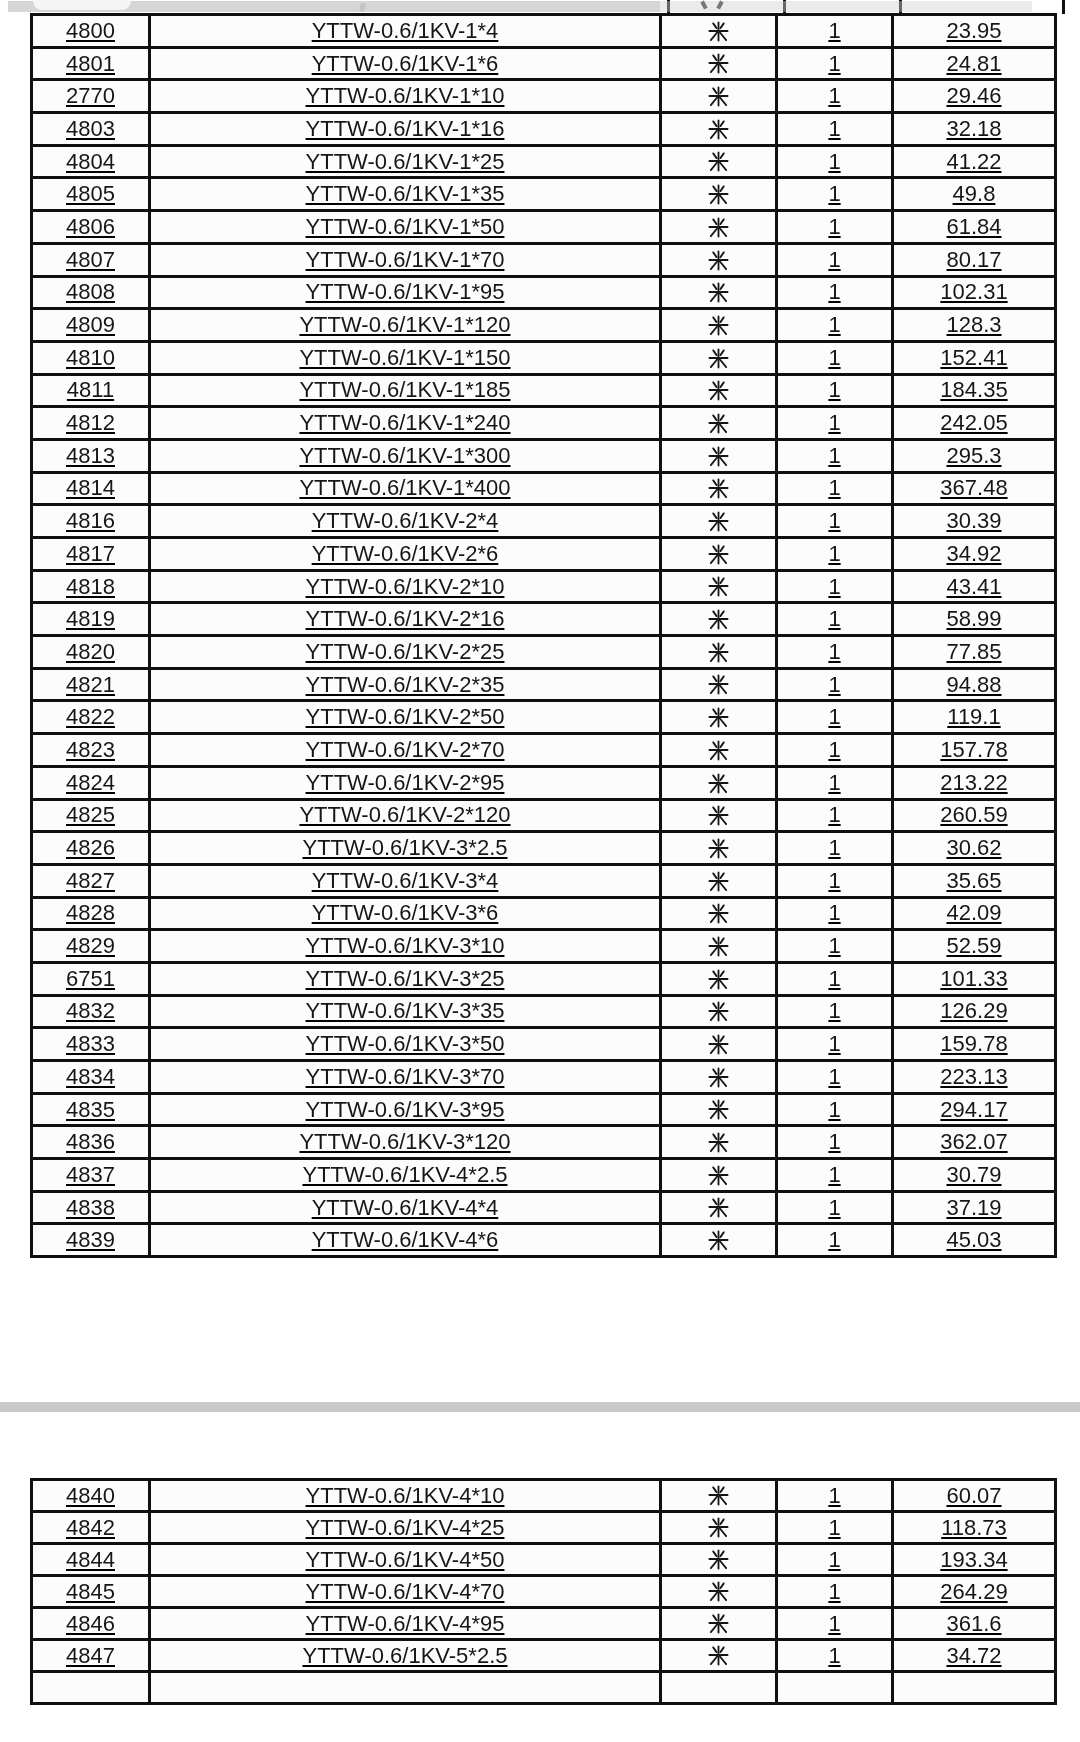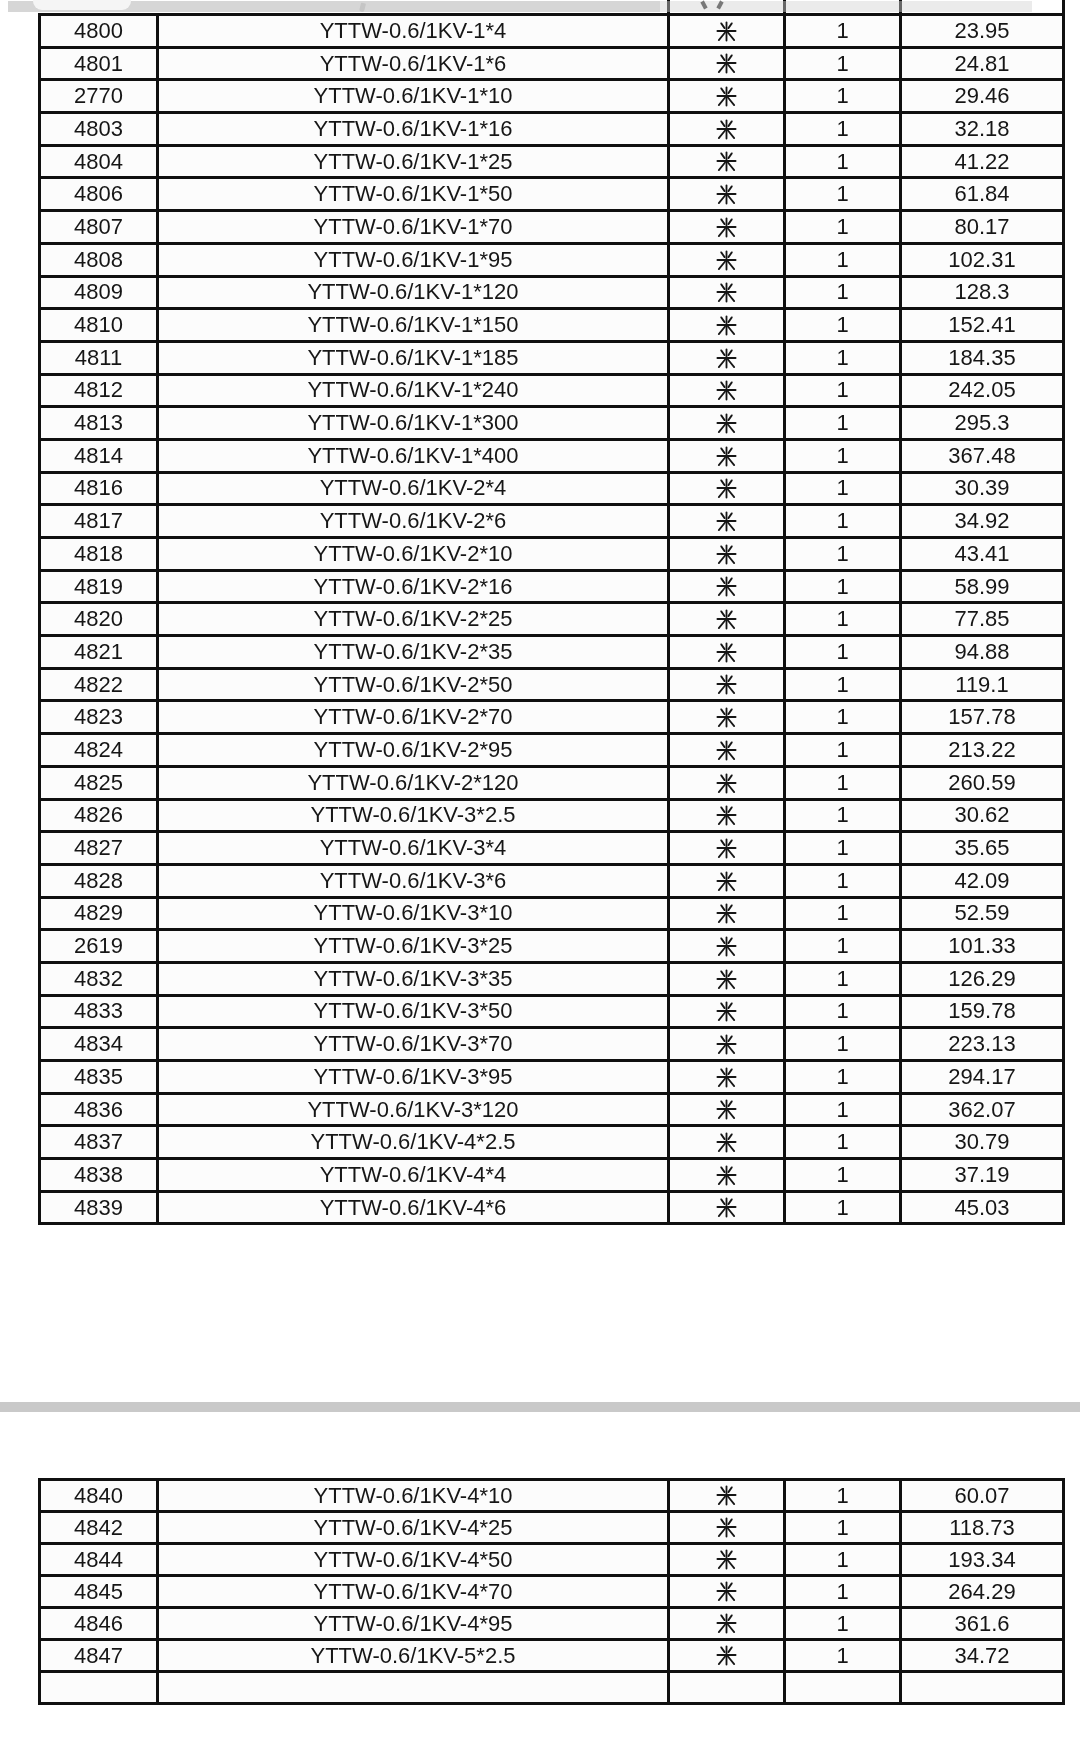--- a/index.html
+++ b/index.html
@@ -1,20 +1,20 @@
 <!DOCTYPE html>
 <html><head>
 <meta charset="utf-8">
 <style>
   html,body{margin:0;padding:0}
   body{
     width:1080px;height:1742px;position:relative;overflow:hidden;
     background:#ffffff;font-family:"Liberation Sans","DejaVu Sans",sans-serif;
   }
-  table.price{border-collapse:collapse;table-layout:fixed;position:absolute;left:38px;}
+  table.price{border-collapse:collapse;table-layout:fixed;position:absolute;left:30px;text-decoration:underline;}
   .price td{
     border:3px solid #101010;text-align:center;vertical-align:middle;
     font-size:22px;color:#161616;background:#fcfcfc;padding:0;
     white-space:nowrap;overflow:hidden;line-height:1;
   }
   .t1{top:13px}
   .t1 td{height:29.7px}
   .t2{top:1478px}
   .t2 td{height:29px}
   .unit-svg{width:23px;height:23px;display:inline-block;vertical-align:middle}
@@ -130,20 +130,36 @@
               <line x1="6.5" y1="3.5" x2="10" y2="8.5"></line>
               <line x1="17.5" y1="3.5" x2="14" y2="8.5"></line>
               <line x1="10.5" y1="13" x2="4" y2="21"></line>
               <line x1="13.5" y1="13" x2="20" y2="21"></line>
             </g>
           </svg></td>
         <td class="c3">1</td>
         <td class="c4">41.22</td>
       </tr>
       <tr>
+        <td class="c0">4805</td>
+        <td class="c1">YTTW-0.6/1KV-1*35</td>
+        <td class="c2"><svg class="unit-svg" viewBox="0 0 24 24">
+            <g stroke="#161616" stroke-width="1.9" stroke-linecap="round" fill="none">
+              <line x1="12" y1="2.5" x2="12" y2="21.5"></line>
+              <line x1="2.5" y1="11.5" x2="21.5" y2="11.5"></line>
+              <line x1="6.5" y1="3.5" x2="10" y2="8.5"></line>
+              <line x1="17.5" y1="3.5" x2="14" y2="8.5"></line>
+              <line x1="10.5" y1="13" x2="4" y2="21"></line>
+              <line x1="13.5" y1="13" x2="20" y2="21"></line>
+            </g>
+          </svg></td>
+        <td class="c3">1</td>
+        <td class="c4">49.8</td>
+      </tr>
+      <tr>
         <td class="c0">4806</td>
         <td class="c1">YTTW-0.6/1KV-1*50</td>
         <td class="c2"><svg class="unit-svg" viewBox="0 0 24 24">
             <g stroke="#161616" stroke-width="1.9" stroke-linecap="round" fill="none">
               <line x1="12" y1="2.5" x2="12" y2="21.5"></line>
               <line x1="2.5" y1="11.5" x2="21.5" y2="11.5"></line>
               <line x1="6.5" y1="3.5" x2="10" y2="8.5"></line>
               <line x1="17.5" y1="3.5" x2="14" y2="8.5"></line>
               <line x1="10.5" y1="13" x2="4" y2="21"></line>
               <line x1="13.5" y1="13" x2="20" y2="21"></line>
@@ -498,21 +514,21 @@
               <line x1="6.5" y1="3.5" x2="10" y2="8.5"></line>
               <line x1="17.5" y1="3.5" x2="14" y2="8.5"></line>
               <line x1="10.5" y1="13" x2="4" y2="21"></line>
               <line x1="13.5" y1="13" x2="20" y2="21"></line>
             </g>
           </svg></td>
         <td class="c3">1</td>
         <td class="c4">52.59</td>
       </tr>
       <tr>
-        <td class="c0">2619</td>
+        <td class="c0">6751</td>
         <td class="c1">YTTW-0.6/1KV-3*25</td>
         <td class="c2"><svg class="unit-svg" viewBox="0 0 24 24">
             <g stroke="#161616" stroke-width="1.9" stroke-linecap="round" fill="none">
               <line x1="12" y1="2.5" x2="12" y2="21.5"></line>
               <line x1="2.5" y1="11.5" x2="21.5" y2="11.5"></line>
               <line x1="6.5" y1="3.5" x2="10" y2="8.5"></line>
               <line x1="17.5" y1="3.5" x2="14" y2="8.5"></line>
               <line x1="10.5" y1="13" x2="4" y2="21"></line>
               <line x1="13.5" y1="13" x2="20" y2="21"></line>
             </g>

